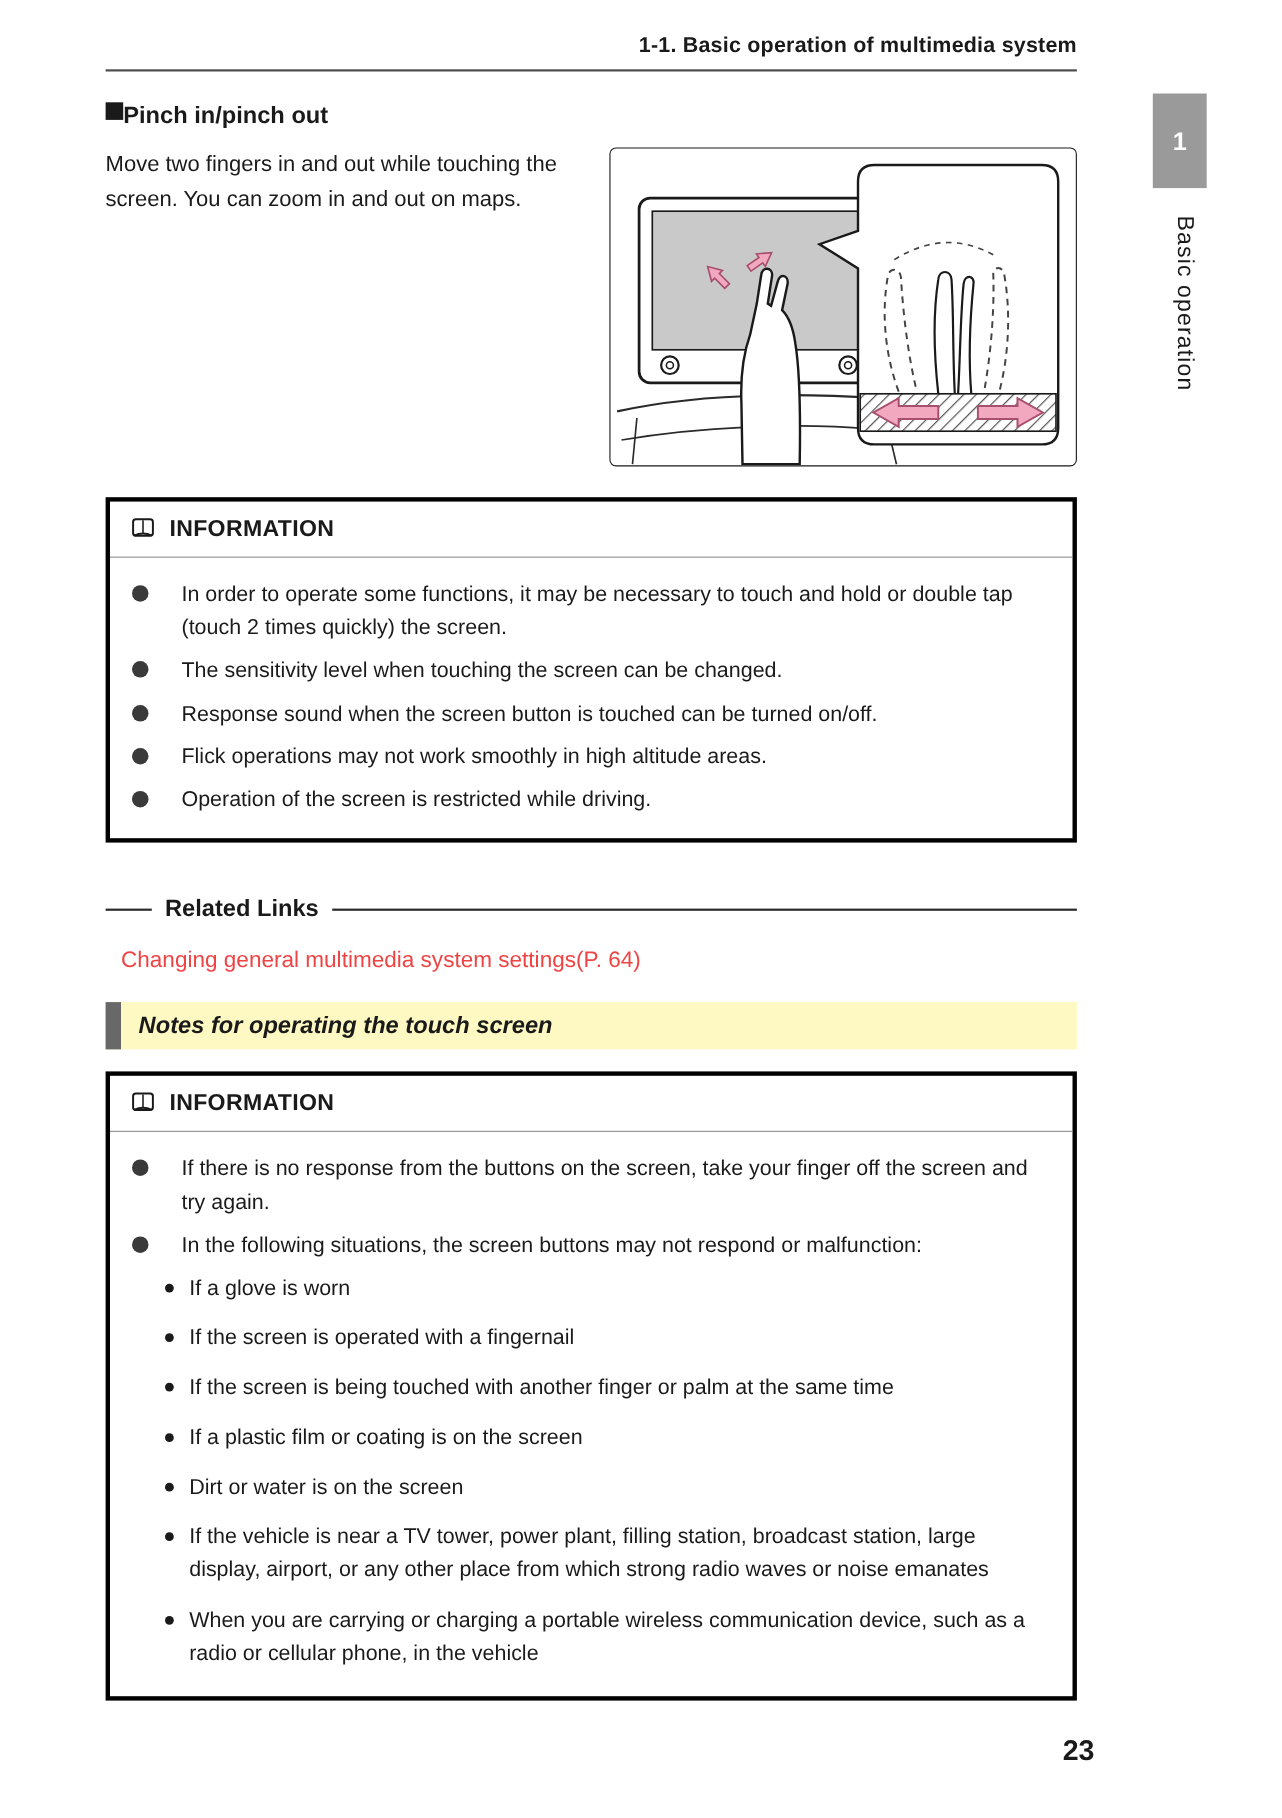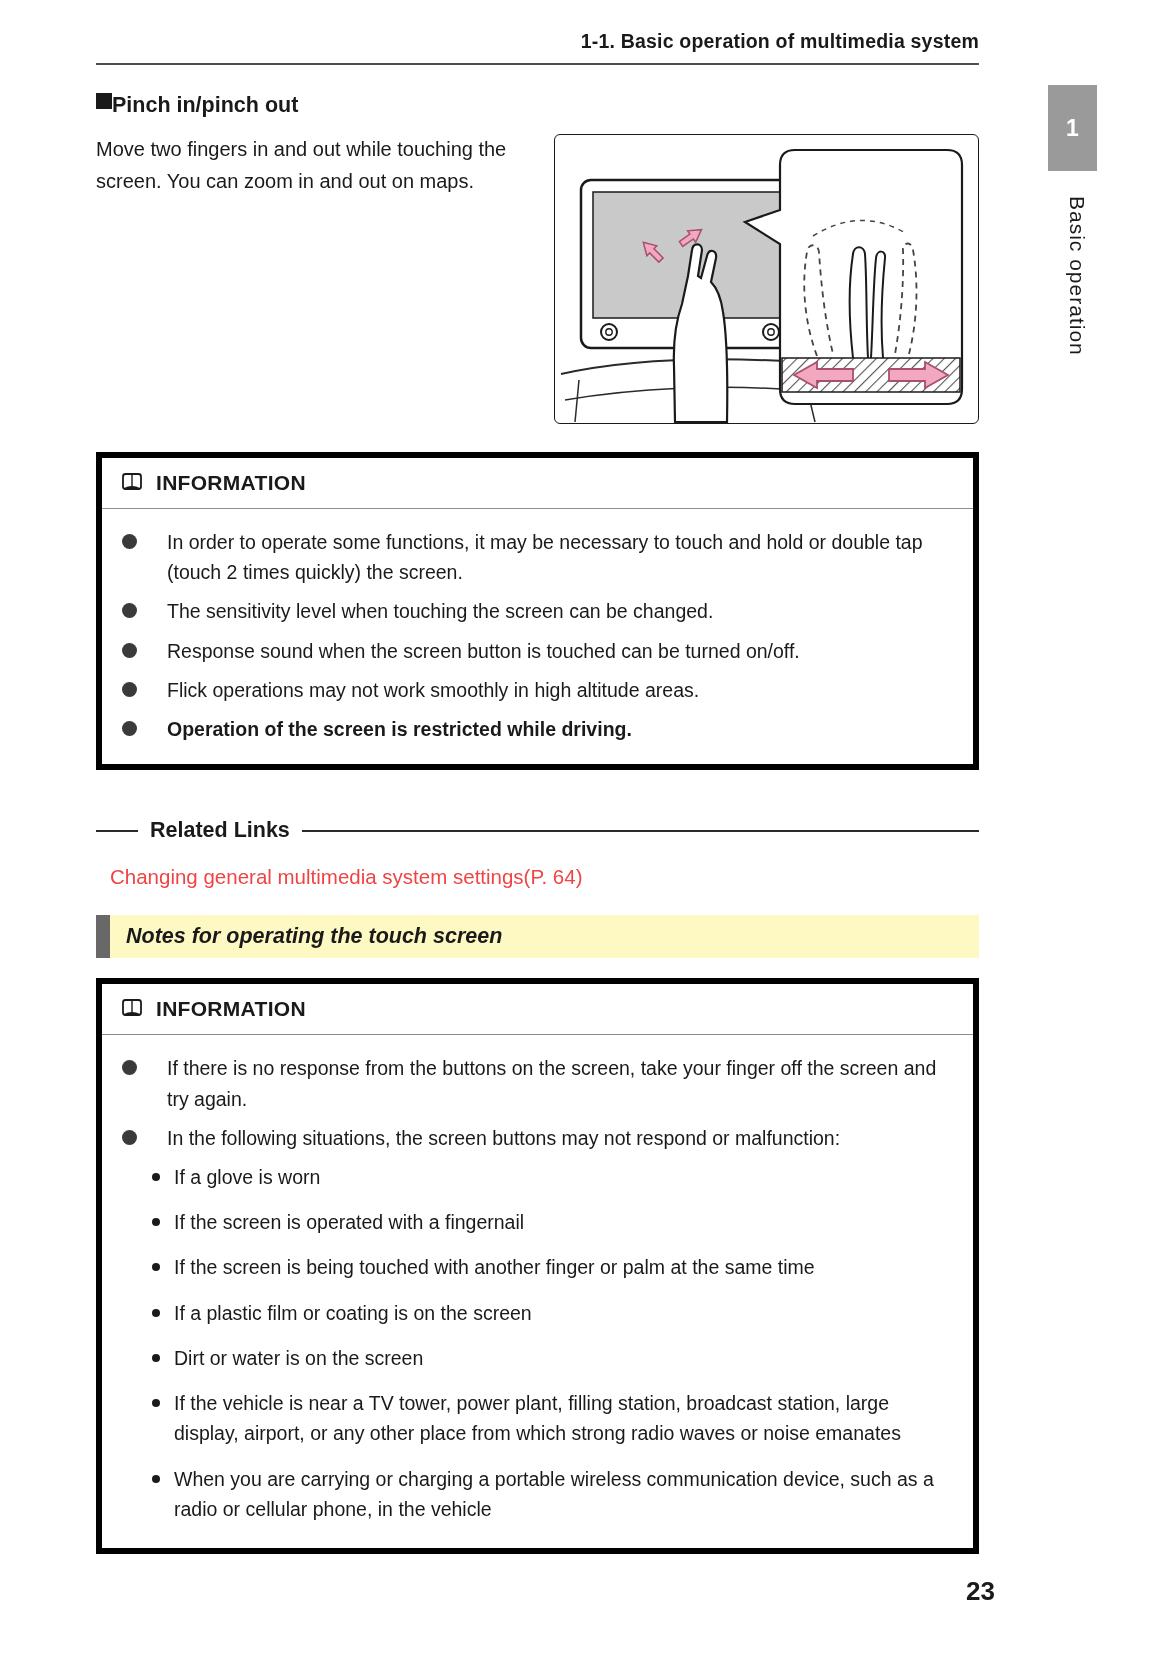--- a/index.html
+++ b/index.html
@@ -25,26 +25,26 @@
   .section-title { font-size:21.5px; font-weight:bold; }
 
   
   .intro-row { display:flex; margin-top:16px; }
   .intro-text { width:452px; font-size:20px; line-height:1.58; padding-right:10px; }
   .figure { margin-left:auto; width:425px; height:290px; border:1.5px solid #1a1a1a; border-radius:6px;
             background:#fff; overflow:hidden; }
   .figure svg { display:block; width:100%; height:100%; }
 
   
-  .info-box { border:6px solid #000000; margin-top:28px; }
+  .info-box { border:4px solid #000000; margin-top:28px; }
   .info-head { display:flex; align-items:center; gap:12px; padding:13px 18px; border-bottom:1px solid #8c8c8c; }
   .info-title { font-size:21px; font-weight:bold; letter-spacing:.3px; }
   .info-body { padding:18px 22px 20px 20px; }
   .bullet-item { display:flex; gap:30px; margin-bottom:9px; }
-  .bullet-item:last-child { margin-bottom:0;font-weight:bold; }
+  .bullet-item:last-child { margin-bottom:0; }
   .dot { width:15px; height:15px; border-radius:50%; background:#3a3a3a; flex:0 0 auto; margin-top:7px; }
   .bullet-text { font-size:19.5px; line-height:1.55; }
 
   
   .related-row { display:flex; align-items:center; margin-top:48px; }
   .line-short { width:42px; border-top:2.5px solid #2a2a2a; }
   .line-long { flex:1; border-top:2.5px solid #2a2a2a; }
   .related-title { font-size:21.5px; font-weight:bold; padding:0 12px; }
   .related-link { display:inline-block; margin:22px 0 20px 14px; font-size:20.5px; color:#ef4444; cursor:pointer; text-decoration:none; }
 

